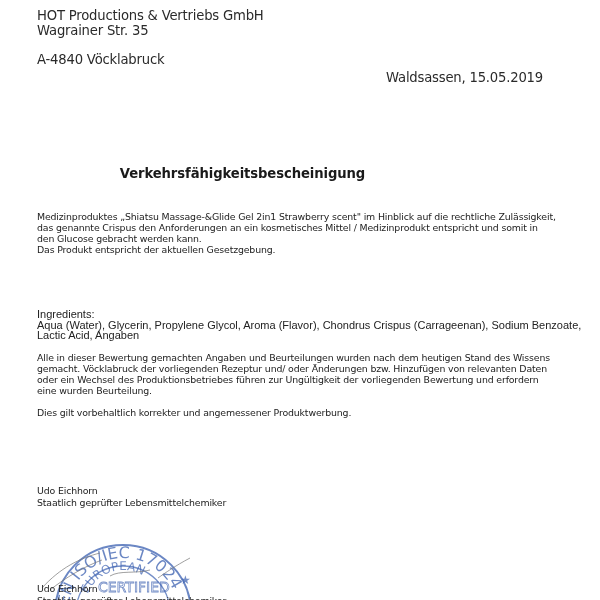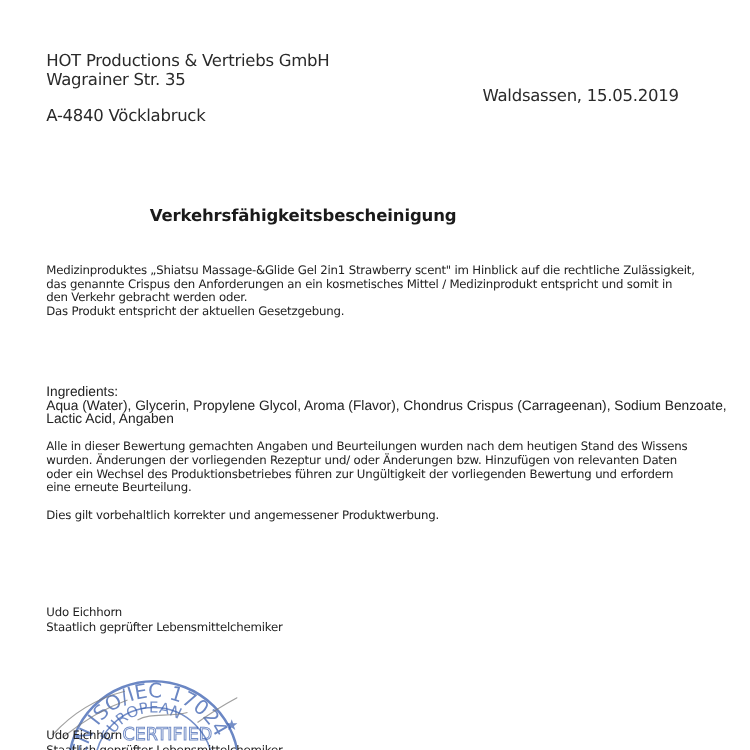--- a/index.html
+++ b/index.html
@@ -1,17 +1,17 @@
 <!DOCTYPE html>
 <html><head>
   <meta charset="utf-8">
   <style>
     html, body { margin: 0; padding: 0; background: #ffffff; }
     body { width: 600px; height: 600px; position: relative; overflow: hidden; color: #222; }
-    .addr { position: absolute; left: 37px; font-size: 13.2px; color: #2a2a2a; font-family: "DejaVu Sans", sans-serif; letter-spacing: -0.2px; margin-top: 34px; }
+    .addr { position: absolute; left: 37px; font-size: 13.2px; color: #2a2a2a; font-family: "DejaVu Sans", sans-serif; letter-spacing: -0.2px; }
     .date { position: absolute; left: 386px; top: 70px; font-size: 13.2px; color: #2a2a2a; font-family: "DejaVu Sans", sans-serif; letter-spacing: -0.2px; }
     .title { position: absolute; left: 0; width: 475px; top: 166px; text-align: center; font-family: "DejaVu Sans", sans-serif; font-weight: bold; font-size: 13.2px; color: #1a1a1a; letter-spacing: -0.1px; padding-left: 0px; }
     .title span { display: inline-block; margin-left: 10px; }
     .para { position: absolute; left: 37px; width: 560px; font-family: "DejaVu Sans", sans-serif; font-size: 9.4px; line-height: 11px; color: #222; letter-spacing: -0.15px; }
     .para div { white-space: nowrap; }
     .ing { position: absolute; left: 37px; width: 560px; font-family: "Liberation Sans", sans-serif; font-size: 11px; line-height: 10.5px; color: #222; }
     .ing div { white-space: nowrap; }
     .sig { position: absolute; left: 37px; font-family: "DejaVu Sans", sans-serif; font-size: 9.4px; line-height: 15px; color: #222; letter-spacing: -0.15px; }
     .stamp { position: absolute; left: 40px; top: 518px; width: 150px; height: 110px; }
     .sig2 { position: absolute; left: 37px; top: 583px; font-family: "DejaVu Sans", sans-serif; font-size: 9.4px; line-height: 12px; color: #222; letter-spacing: -0.15px; }
@@ -25,35 +25,35 @@
   <div class="addr" style="top:52px">A-4840 Vöcklabruck</div>
 </div>
 
 <div class="date">Waldsassen, 15.05.2019</div>
 
 <div class="title"><span>Verkehrsfähigkeitsbescheinigung</span></div>
 
 <div class="para" style="top:211px">
   <div>Medizinproduktes „Shiatsu Massage-&amp;Glide Gel 2in1 Strawberry scent" im Hinblick auf die rechtliche Zulässigkeit,</div>
   <div>das genannte Crispus den Anforderungen an ein kosmetisches Mittel / Medizinprodukt entspricht und somit in</div>
-  <div>den Verkehr gebracht werden oder.</div>
+  <div>den Glucose gebracht werden kann.</div>
   <div>Das Produkt entspricht der aktuellen Gesetzgebung.</div>
 </div>
 
 <div class="ing" style="top:309px">
   <div>Ingredients:</div>
   <div>Aqua (Water), Glycerin, Propylene Glycol, Aroma (Flavor), Chondrus Crispus (Carrageenan), Sodium Benzoate,</div>
   <div>Lactic Acid, Angaben</div>
 </div>
 
 <div class="para" style="top:352px">
   <div>Alle in dieser Bewertung gemachten Angaben und Beurteilungen wurden nach dem heutigen Stand des Wissens</div>
-  <div>wurden. Änderungen der vorliegenden Rezeptur und/ oder Änderungen bzw. Hinzufügen von relevanten Daten</div>
+  <div>gemacht. Vöcklabruck der vorliegenden Rezeptur und/ oder Änderungen bzw. Hinzufügen von relevanten Daten</div>
   <div>oder ein Wechsel des Produktionsbetriebes führen zur Ungültigkeit der vorliegenden Bewertung und erfordern</div>
-  <div>eine erneute Beurteilung.</div>
+  <div>eine wurden Beurteilung.</div>
 </div>
 
 <div class="para" style="top:407px">Dies gilt vorbehaltlich korrekter und angemessener Produktwerbung.</div>
 
 <div class="sig" style="top:483px">
   <div>Udo Eichhorn</div>
   <div style="margin-top:-3px">Staatlich geprüfter Lebensmittelchemiker</div>
 </div>
 
 <svg class="stamp" viewBox="0 0 150 110">

